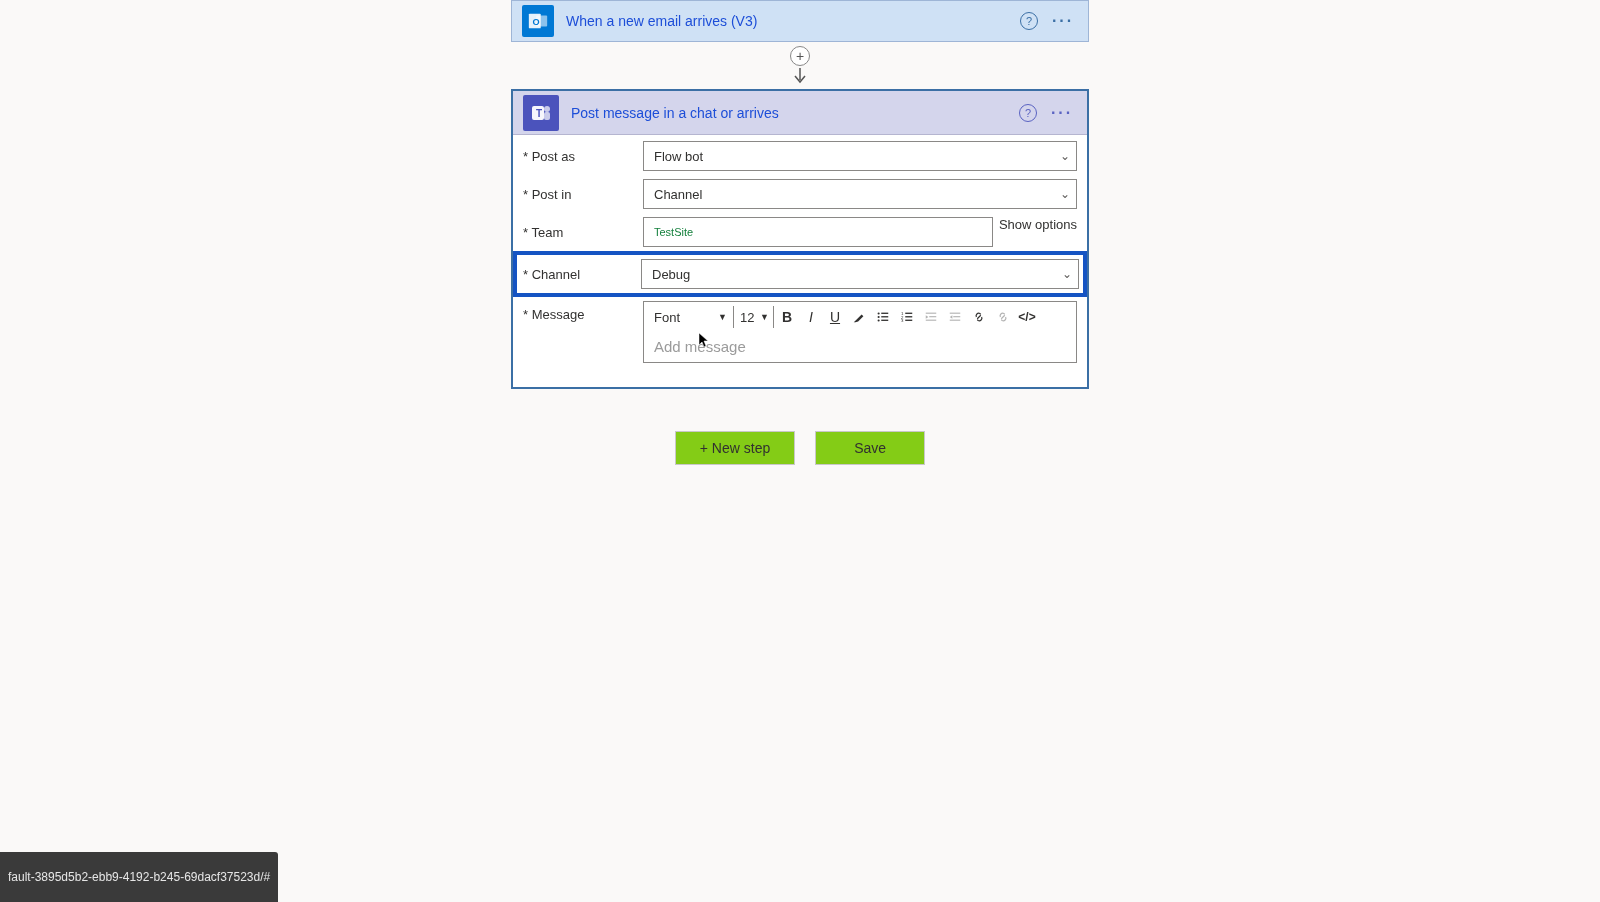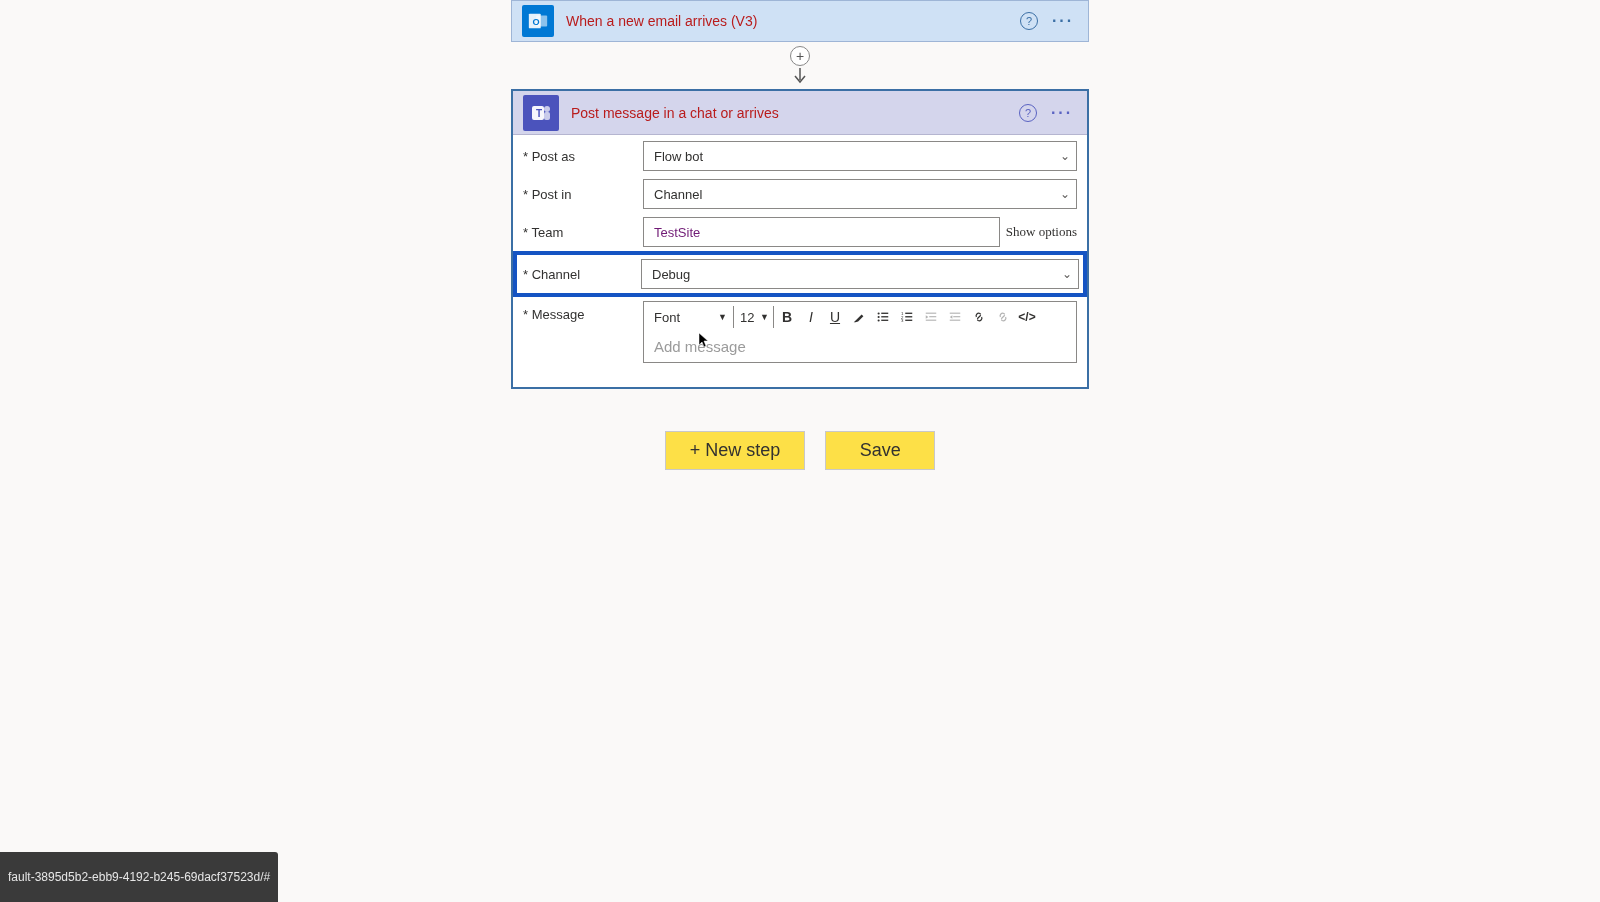--- a/index.html
+++ b/index.html
@@ -35,21 +35,21 @@
     width: 32px;
     height: 32px;
     background: #0078d4;
     display: flex;
     align-items: center;
     justify-content: center;
     border-radius: 2px;
   }
   .trigger-title {
     margin-left: 12px;
-    color: #b91c1c;
+    color: #1d4ed8;
     font-size: 14px;
     flex: 1;
   }
   .hdr-icons { display: flex; align-items: center; gap: 14px; margin-right: 4px; }
   .help-circle {
     width: 18px; height: 18px; border-radius: 50%;
     border: 1.5px solid #3b6fa5;
     display: flex; align-items: center; justify-content: center;
     font-size: 11px; color: #3b6fa5;
   }
@@ -106,21 +106,21 @@
   }
   .form-label {
     width: 120px;
     font-size: 13px;
     color: #323130;
   }
   .form-label .ast { color: #323130; }
   .form-input-wrap {
     flex: 1;
     display: flex;
-    align-items: center;
+    align-items: flex-start;
   }
   .combo {
     flex: 1;
     height: 30px;
     border: 1px solid #8a8886;
     background: #fff;
     display: flex;
     align-items: center;
     padding: 0 6px 0 10px;
     justify-content: space-between;
@@ -129,29 +129,28 @@
   }
   .chev { color: #605e5c; font-size: 12px; }
   .textish {
     flex: 1;
     height: 30px;
     border: 1px solid #8a8886;
     background: #fff;
     display: flex;
     align-items: center;
     padding: 0 10px;
-    font-size: 13px;
-    color: #701a75;
+    font-size: 11px;
+    color: #15803d;
   }
   .show-opt {
     margin-left: 6px;
     font-size: 13px;
     color: #323130;
     white-space: nowrap;
-    font-family: Liberation Serif, serif;
   }
   .row-highlight {
     outline: 4px solid #1554c3;
     outline-offset: 0px;
     padding: 4px 4px;
     margin-left: -6px;
     margin-right: -6px;
   }
 
   .rte-wrap {
@@ -205,23 +204,23 @@
     pointer-events: none;
   }
 
   .footer-btns {
     margin-top: 42px;
     display: flex;
     gap: 20px;
   }
   .btn {
     border: 1px solid #c8c8c8;
-    background: #fde047;
+    background: #84cc16;
     color: #323130;
-    font-size: 18px;
+    font-size: 14px;
     padding: 8px 24px;
     min-width: 110px;
     text-align: center;
   }
 
   .statusbar {
     position: absolute;
     left: 0;
     bottom: 0;
     background: #3a3a3a;

